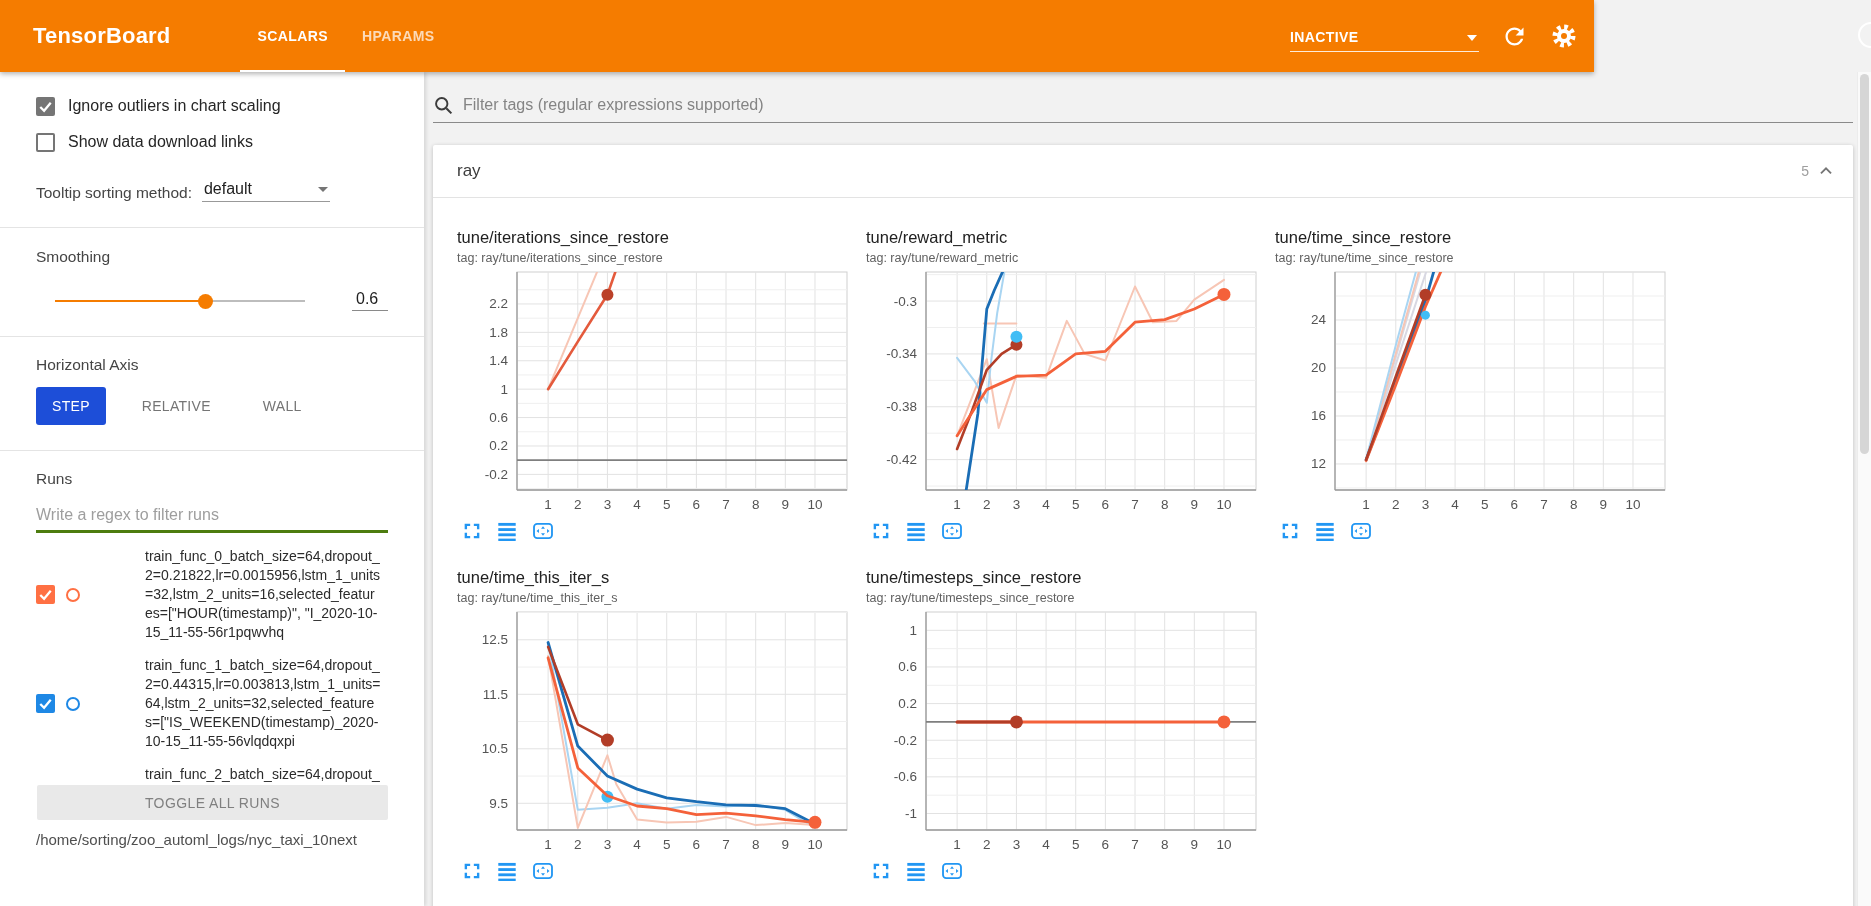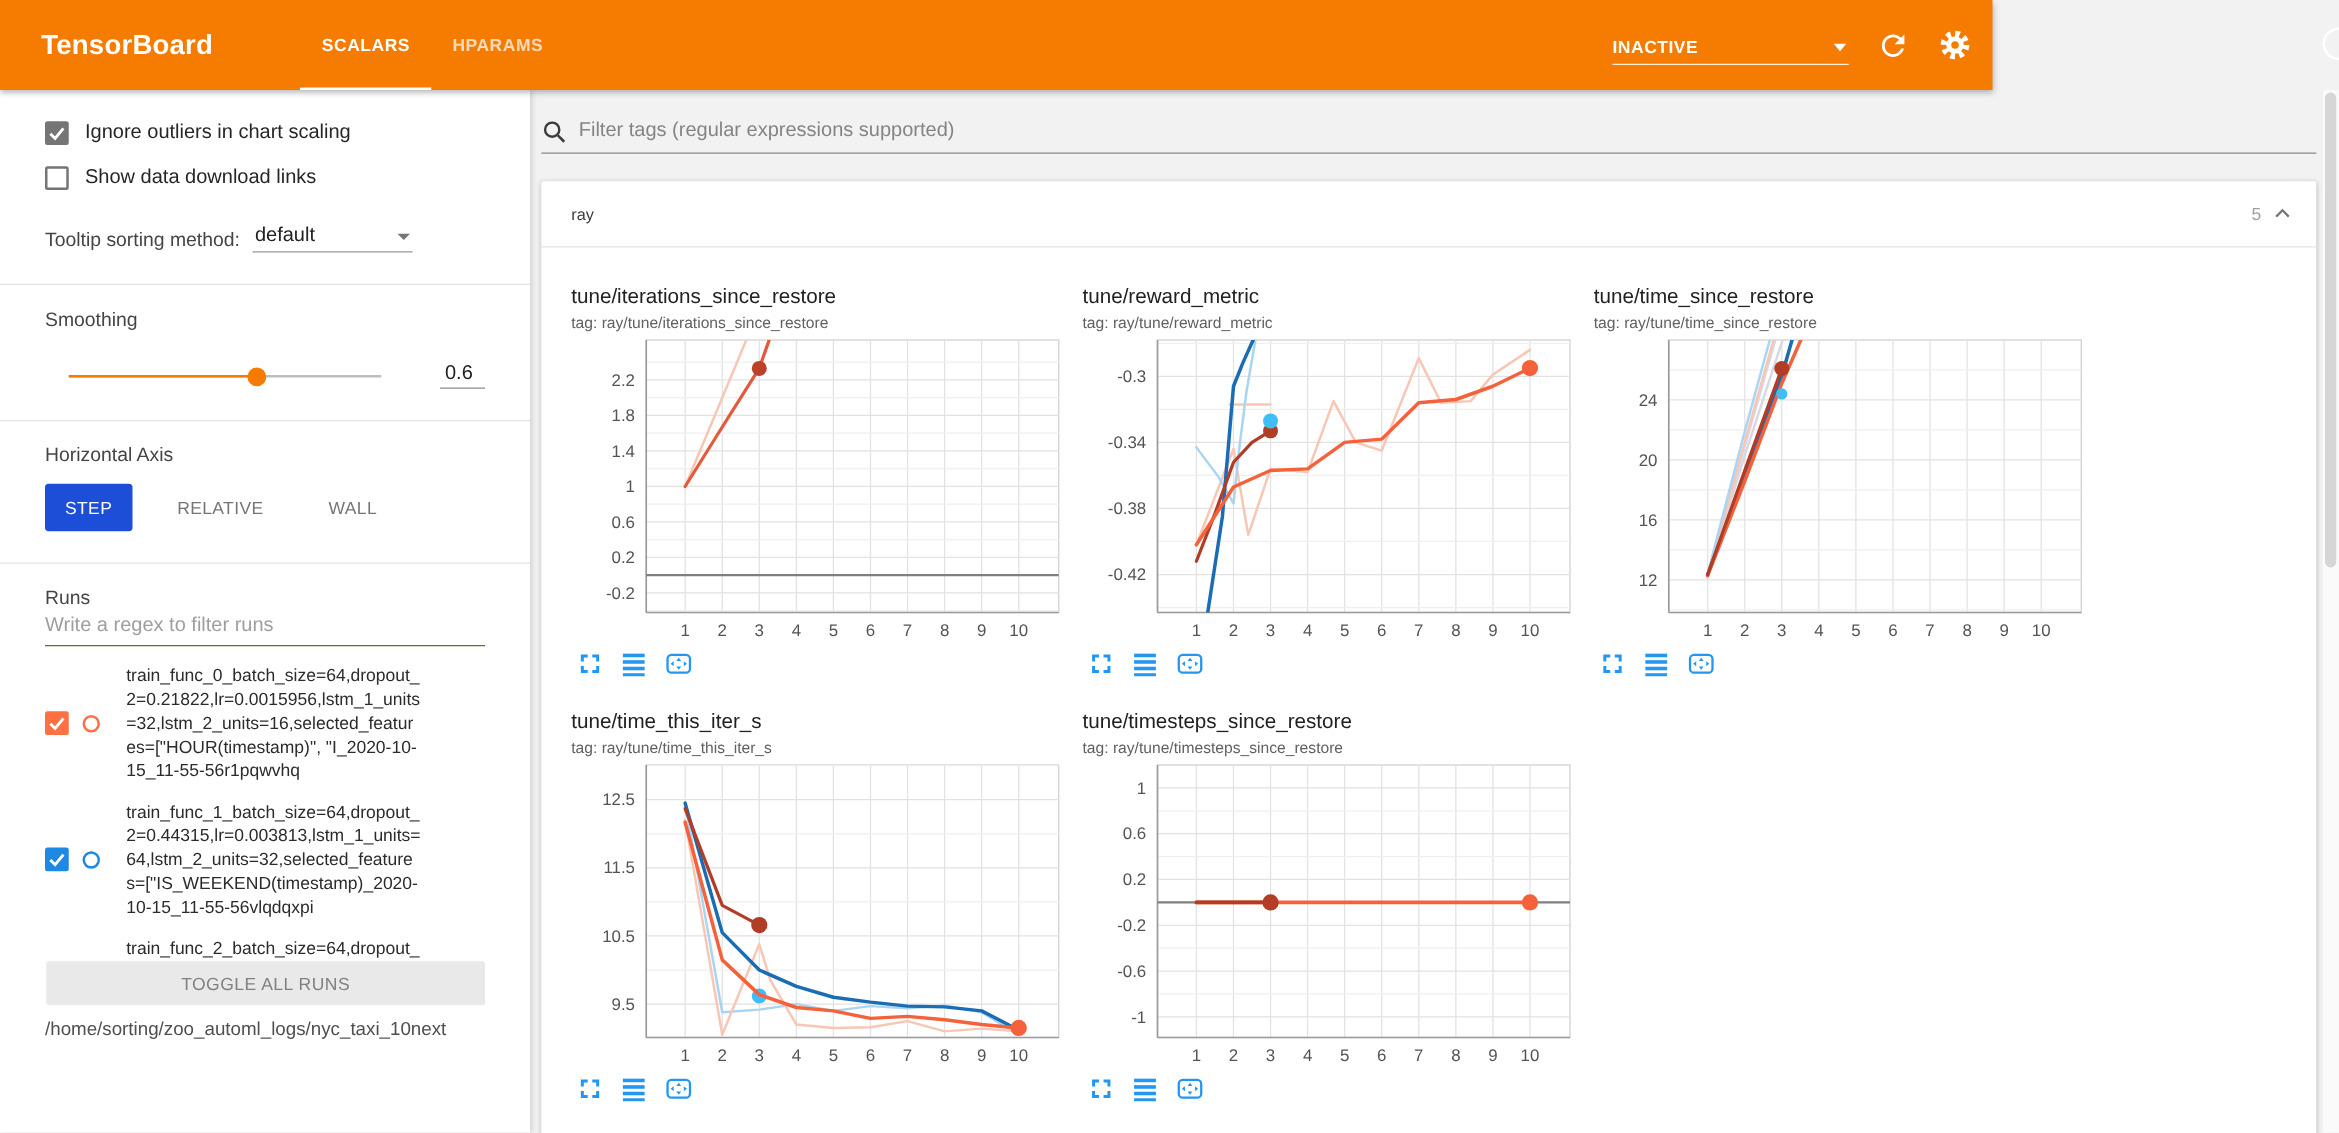--- a/index.html
+++ b/index.html
@@ -47,45 +47,45 @@
   .slider-fill { position:absolute; top:6px; left:0; height:2.5px; background:#f57c00; }
   .slider-knob { position:absolute; top:0; width:15px; height:15px; border-radius:50%; background:#f57c00; }
   .slider-value { margin-left:auto; width:36px; text-align:left; font-size:16px; color:#212121;
                   border-bottom:1px solid #8a8a8a; padding:0 0 2px 4px; }
   .haxis-label { margin-top:19px; }
   .haxis-btns { display:flex; align-items:center; margin-top:13px; }
   .haxis-btn { font-size:14px; letter-spacing:.3px; color:#757575; padding:11px 16px; border-radius:3px;
                margin-right:20px; cursor:pointer; font-weight:500; }
   .haxis-btn.sel { background:#1d4ed8; color:#fff; }
   .runs-label { margin-top:19px; }
-  .runs-filter { margin-top:4px; border-bottom:1px solid #4d7c0f; padding-bottom:6px; }
+  .runs-filter { margin-top:18px; border-bottom:3px solid #4d7c0f; padding-bottom:6px; }
   .runs-filter input { border:none; outline:none; width:100%; font-size:16px; color:#212121; background:transparent;
                        font-family:inherit; }
   .runs-filter input::placeholder { color:#9e9e9e; }
   .runs-list { margin-top:14px; height:238px; overflow:hidden; }
-  .run-row { display:flex; align-items:center; margin-bottom:14px; }
+  .run-row { display:flex; align-items:center; margin-bottom:14px;gap:44px; }
   .run-controls { display:flex; align-items:center; width:65px; flex:none; }
   .run-cb { width:19px; height:19px; border-radius:2px; cursor:pointer; display:flex; align-items:center; justify-content:center; }
   .run-radio { width:14px; height:14px; border-radius:50%; border:2.5px solid; margin-left:11px; cursor:pointer; }
   .run-name { font-size:14px; line-height:19px; color:#2b2b2b; width:236px; word-break:break-all; }
   .toggle-btn { margin:0 0 0 1px; width:351px; height:35px; background:#e9e9e9; border-radius:2px; border:none;
                 color:#808080; font-size:14px; letter-spacing:.4px; cursor:pointer; font-family:inherit; }
   .logdir { margin-top:10px; font-size:15px; line-height:19px; color:#4f4f4f; word-break:break-all; }
 
   
   .main { position:absolute; left:424px; top:72px; right:0; bottom:0; background:#f2f2f2; }
   .search-row { position:absolute; left:9px; right:18px; top:16px; height:35px;
                 border-bottom:1px solid #8a8a8a; display:flex; align-items:center; }
   .search-row input { border:none; outline:none; background:transparent; flex:1; font-size:16px; color:#333;
                       margin-left:9px; font-family:inherit; }
   .search-row input::placeholder { color:#848484; }
   .card { position:absolute; left:9px; top:73px; width:1420px; bottom:-10px; background:#fff;
           box-shadow:0 1px 4px rgba(0,0,0,.22); border-radius:2px 2px 0 0; }
   .card-header { height:53px; border-bottom:1px solid #e3e3e3; display:flex; align-items:center; padding:0 16px 0 24px; }
-  .card-title { font-size:13px; color:#3c3c3c;text-align:right; }
+  .card-title { font-size:17px; color:#3c3c3c;text-align:right; }
   .card-right { margin-left:auto; display:flex; align-items:center; cursor:pointer; }
   .card-count { font-size:14px; color:#9e9e9e; margin-right:6px; }
   .charts { display:flex; flex-wrap:wrap; padding:30px 0 0 24px; column-gap:15px; row-gap:26px; }
   .chart { width:394px; }
   .chart-title { font-size:16.5px; color:#212121; }
   .chart-tag { font-size:12.5px; color:#616161; margin-top:4px; }
   .chart svg.plot { margin-top:5px; display:block; }
   .chart-toolbar { display:flex; align-items:center; gap:13px; margin-top:4px; margin-left:4px; }
   .chart-toolbar span { display:flex; cursor:pointer; }
 

